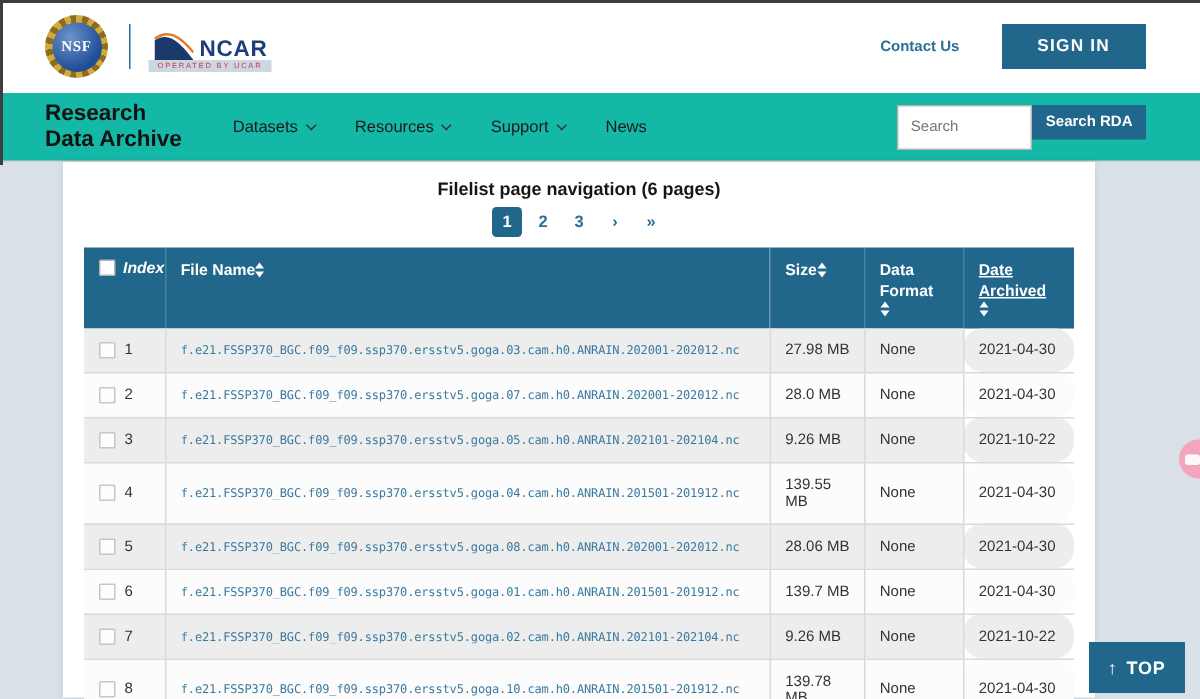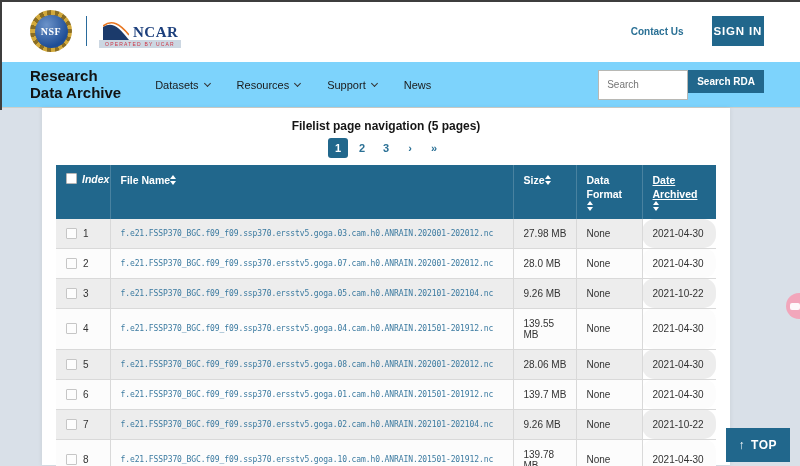--- a/index.html
+++ b/index.html
@@ -27,36 +27,36 @@
   .nsf-inner {
     width:33px; height:33px; border-radius:50%;
     background:radial-gradient(circle at 35% 30%, #6c93c9, #1f4e96 70%);
     color:#fff; font-family:"Liberation Serif", serif; font-size:10px; font-weight:bold;
     display:flex; align-items:center; justify-content:center; letter-spacing:.5px;
   }
   .logo-sep { width:1px; height:30px; background:#2a6b9c; margin:0 12px 0 14px; }
   .ncar { display:flex; flex-direction:column; }
   .ncar-top { display:flex; align-items:flex-end; background:#fff; padding:2px 6px 0 4px; height:26px; }
   .ncar-top svg { display:block; margin-right:4px; }
-  .ncar-word { color:#1c3f7c; font-weight:bold; font-size:15px; letter-spacing:.5px; line-height:1;font-family:Liberation Serif, serif; }
+  .ncar-word { color:#1c3f7c; font-weight:bold; font-size:15px; letter-spacing:.5px; line-height:1; }
   .ncar-sub {
     background:#ccd7e2; color:#cc3344; text-align:center;
     font-size:5px; letter-spacing:1.2px; height:8px; line-height:8px; width:82px;
   }
   .top-right { display:flex; align-items:center; }
   .contact { color:#2a7095; font-size:10px; font-weight:bold; margin-right:28px; cursor:pointer; text-decoration:none; }
   .signin {
     background:#21678c; color:#fff; border:none; cursor:pointer;
     font-family:inherit; font-size:11.5px; font-weight:bold; letter-spacing:.8px;
-    padding:9px 2px;
+    padding:9px 24px;
   }
 
   
   .navbar {
-    background:#7dd3fc; height:46px; border-bottom:1px solid #cfcfc9;
+    background:#14b8a6; height:46px; border-bottom:1px solid #cfcfc9;
     display:flex; align-items:center; padding:0 36px 0 30px;
   }
   .brand { font-size:15px; font-weight:800; line-height:1.1; color:#121212; margin-right:34px; cursor:pointer; }
   .nav-item { display:flex; align-items:center; font-size:11px; color:#1a1a1a; margin-right:27px; cursor:pointer; }
   .caret {
     width:5px; height:5px; border-right:1.4px solid #333; border-bottom:1.4px solid #333;
     transform:rotate(45deg); margin:-3px 0 0 6px;
   }
   .nav-search { margin-left:auto; display:flex; align-items:stretch; }
   .search-input {
@@ -180,21 +180,21 @@
     <span>News</span>
   </div>
   <div class="nav-search">
     <input class="search-input" placeholder="Search" style="">
     <button class="search-btn">Search RDA</button>
   </div>
 </div>
 
 <div class="main">
   <div class="card">
-    <div class="pager-title">Filelist page navigation (5 pages)</div>
+    <div class="pager-title">Filelist page navigation (6 pages)</div>
     <div class="pager">
       <div class="page active">1</div>
       <div class="page">2</div>
       <div class="page">3</div>
       <div class="page">›</div>
       <div class="page">»</div>
     </div>
 
     <table>
       <colgroup>

